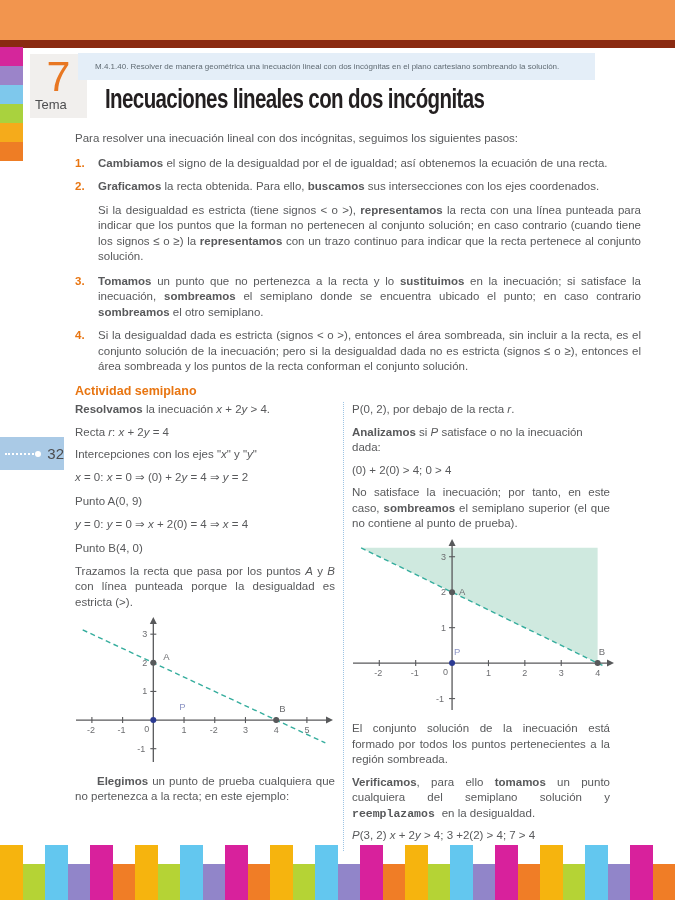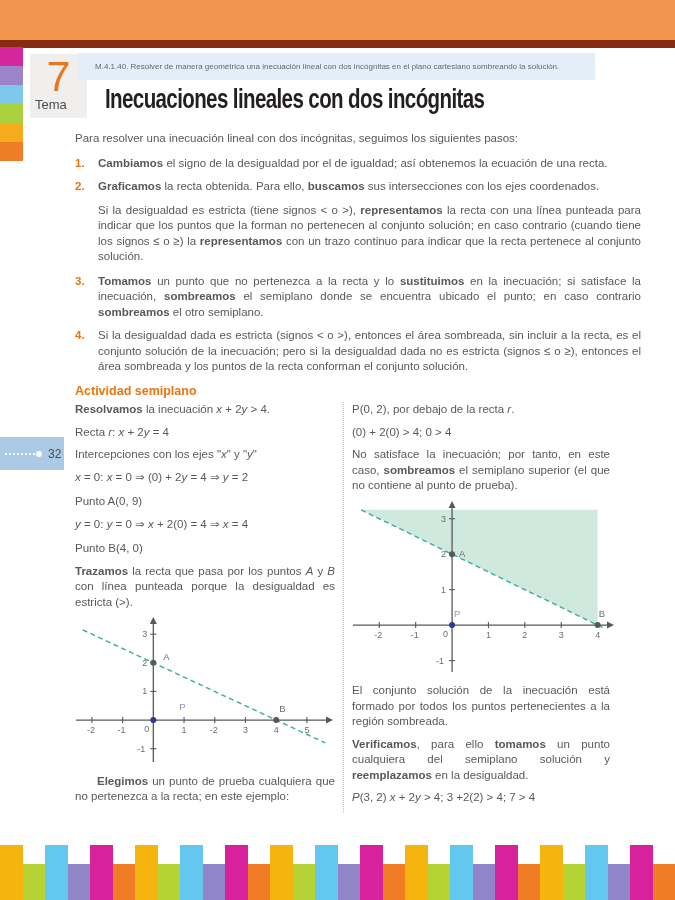--- a/index.html
+++ b/index.html
@@ -39,21 +39,21 @@
   .p  { margin-bottom:7px; }
   .just { text-align:justify; }
   .math { margin:2px 0 9px 0; }
   .graph-wrap { margin:6px 0 6px 0; }
   svg text { font-family:"Liberation Sans", sans-serif; }
 
   .page-tab { position:absolute; left:0; top:437px; width:64px; height:33px; background:#aacae6;
               display:flex; align-items:center; }
   .page-tab .leader { width:30px; border-bottom:2px dotted #ffffff; margin-left:5px; }
   .page-tab .dot { width:6px; height:6px; border-radius:50%; background:#ffffff; margin-left:1px; }
-  .page-tab .num { font-size:12px; color:#4d4d4f; margin-left:6px; }
+  .page-tab .num { font-size:15px; color:#4d4d4f; margin-left:6px; }
 
   .footer { position:absolute; left:0; bottom:0; width:675px; height:55px; display:flex; align-items:flex-end; }
   .fbar { width:22.5px; height:36px; flex:none; }
   .fbar.tall { height:55px; }
 </style>
 </head>
 <body>
 
 <div class="page">
 
@@ -108,21 +108,21 @@
 
   <div class="columns">
     <div class="col-left">
       <div class="p"><span style="font-weight: 700;">Resolvamos </span><span>la inecuación </span><span style="font-style: italic;">x</span><span> + 2</span><span style="font-style: italic;">y</span><span> &gt; 4.</span></div>
       <div class="p"><span>Recta </span><span style="font-style: italic;">r</span><span>: </span><span style="font-style: italic;">x</span><span> + 2</span><span style="font-style: italic;">y</span><span> = 4</span></div>
       <div class="p"><span>Intercepciones con los ejes "</span><span style="font-style: italic;">x</span><span>" y "</span><span style="font-style: italic;">y</span><span>"</span></div>
       <div class="math"><span style="font-style: italic;">x</span><span> = 0:  </span><span style="font-style: italic;">x</span><span> = 0 ⇒ (0) + 2</span><span style="font-style: italic;">y</span><span> = 4 ⇒ </span><span style="font-style: italic;">y</span><span> = 2</span></div>
       <div class="p"><span>Punto A(0, 9)</span></div>
       <div class="math"><span style="font-style: italic;">y</span><span> = 0:  </span><span style="font-style: italic;">y</span><span> = 0 ⇒ </span><span style="font-style: italic;">x</span><span> + 2(0) = 4 ⇒ </span><span style="font-style: italic;">x</span><span> = 4</span></div>
       <div class="p"><span>Punto B(4, 0)</span></div>
-      <div class="p just"><span style="font-weight: 700;">Trazamos </span><span>la recta que pasa por los puntos </span><span style="font-style: italic;">A</span><span> y </span><span style="font-style: italic;">B</span><span> con línea punteada porque la desigualdad es estricta (&gt;).</span></div>
+      <div class="p just"><span style="font-weight: 400;">Trazamos </span><span>la recta que pasa por los puntos </span><span style="font-style: italic;">A</span><span> y </span><span style="font-style: italic;">B</span><span> con línea punteada porque la desigualdad es estricta (&gt;).</span></div>
       <div class="graph-wrap">
         <svg width="258" height="146">
             <line x1="1" y1="103.05882352941177" x2="253" y2="103.05882352941177" stroke="#58595b" stroke-width="1.3"></line>
             <line x1="78.32142857142858" y1="5" x2="78.32142857142858" y2="145" stroke="#58595b" stroke-width="1.3"></line>
             <polygon points="258,103.05882352941177 251,99.55882352941177 251,106.55882352941177" fill="#58595b"></polygon>
             <polygon points="78.32142857142858,0 74.82142857142858,7 81.82142857142858,7" fill="#58595b"></polygon>
             <line x1="16.89285714285714" y1="100.05882352941177" x2="16.89285714285714" y2="106.05882352941177" stroke="#58595b" stroke-width="1.1"></line>
             <text x="11.892857142857139" y="116.05882352941177" font-size="9" fill="#6d6e71">-2</text>
             <line x1="47.60714285714286" y1="100.05882352941177" x2="47.60714285714286" y2="106.05882352941177" stroke="#58595b" stroke-width="1.1"></line>
             <text x="42.60714285714286" y="116.05882352941177" font-size="9" fill="#6d6e71">-1</text>
@@ -154,20 +154,21 @@
             <text x="104.32142857142858" y="93.05882352941177" font-size="9.5" fill="#8d95c5">P</text>
           </svg>
       </div>
       <div class="p just"><span style="font-weight: 700; padding-left: 22px;">Elegimos </span><span>un punto de prueba cualquiera que no pertenezca a la recta; en este ejemplo:</span></div>
     </div>
 
     <div class="col-div"></div>
 
     <div class="col-right">
       <div class="p"><span>P(0, 2), por debajo de la recta </span><span style="font-style: italic;">r</span><span>.</span></div>
+      <div class="p"><span style="font-weight: 700;">Analizamos </span><span>si </span><span style="font-style: italic;">P</span><span> satisface o no la inecuación dada:</span></div>
       <div class="p"><span>(0) + 2(0) &gt; 4; 0 &gt; 4</span></div>
       <div class="p just"><span>No satisface la inecuación; por tanto, en este caso, </span><span style="font-weight: 700;">sombreamos </span><span>el semiplano superior (el que no contiene al punto de prueba).</span></div>
       <div class="graph-wrap">
         <svg width="262" height="172">
             <polygon points="9.097222222222221,8.8659793814433 245.62499999999997,8.8659793814433 245.62499999999997,124.1237113402062" fill="#cfe9df"></polygon>
             <line x1="1" y1="124.1237113402062" x2="257" y2="124.1237113402062" stroke="#58595b" stroke-width="1.3"></line>
             <line x1="100.06944444444443" y1="5" x2="100.06944444444443" y2="171" stroke="#58595b" stroke-width="1.3"></line>
             <polygon points="262,124.1237113402062 255,120.6237113402062 255,127.6237113402062" fill="#58595b"></polygon>
             <polygon points="100.06944444444443,0 96.56944444444443,7 103.56944444444443,7" fill="#58595b"></polygon>
             <line x1="27.291666666666664" y1="121.1237113402062" x2="27.291666666666664" y2="127.1237113402062" stroke="#58595b" stroke-width="1.1"></line>
@@ -194,21 +195,21 @@
             <line x1="9.097222222222221" y1="8.8659793814433" x2="252.90277777777777" y2="127.67010309278352" stroke="#35ad9d" stroke-width="1.4" stroke-dasharray="5 3.5"></line>
             <circle cx="100.06944444444443" cy="53.1958762886598" r="3" fill="#58595b"></circle>
             <text x="107.06944444444443" y="56.1958762886598" font-size="9.5" fill="#6d6e71">A</text>
             <circle cx="245.62499999999997" cy="124.1237113402062" r="3" fill="#58595b"></circle>
             <text x="246.62499999999997" y="116.1237113402062" font-size="9.5" fill="#6d6e71">B</text>
             <circle cx="100.06944444444443" cy="124.1237113402062" r="3" fill="#2b3a92"></circle>
             <text x="102.06944444444443" y="116.1237113402062" font-size="9.5" fill="#8d95c5">P</text>
           </svg>
       </div>
       <div class="p just"><span>El conjunto solución de la inecuación está formado por todos los puntos pertenecientes a la región sombreada.</span></div>
-      <div class="p just"><span style="font-weight: 700; margin-top: 48px;">Verificamos</span><span>, para ello </span><span style="font-weight: 700;">tomamos </span><span>un punto cualquiera del semiplano solución y </span><span style="font-weight: 700;">reemplazamos </span><span>en la desigualdad.</span></div>
+      <div class="p just"><span style="font-weight: 700; margin-top: 48px;">Verificamos</span><span>, para ello </span><span style="font-weight: 700;">tomamos </span><span>un punto cualquiera del semiplano solución y </span><span style="font-weight: 700; font-family: Liberation Mono, monospace;">reemplazamos </span><span>en la desigualdad.</span></div>
       <div class="p"><span style="font-style: italic;">P</span><span>(3, 2) </span><span style="font-style: italic;">x</span><span> + 2</span><span style="font-style: italic;">y</span><span> &gt; 4;  3 +2(2) &gt; 4; 7 &gt; 4</span></div>
     </div>
   </div>
 
   <div class="page-tab">
     <span class="leader"></span>
     <span class="dot"></span>
     <span class="num">32</span>
   </div>
 

